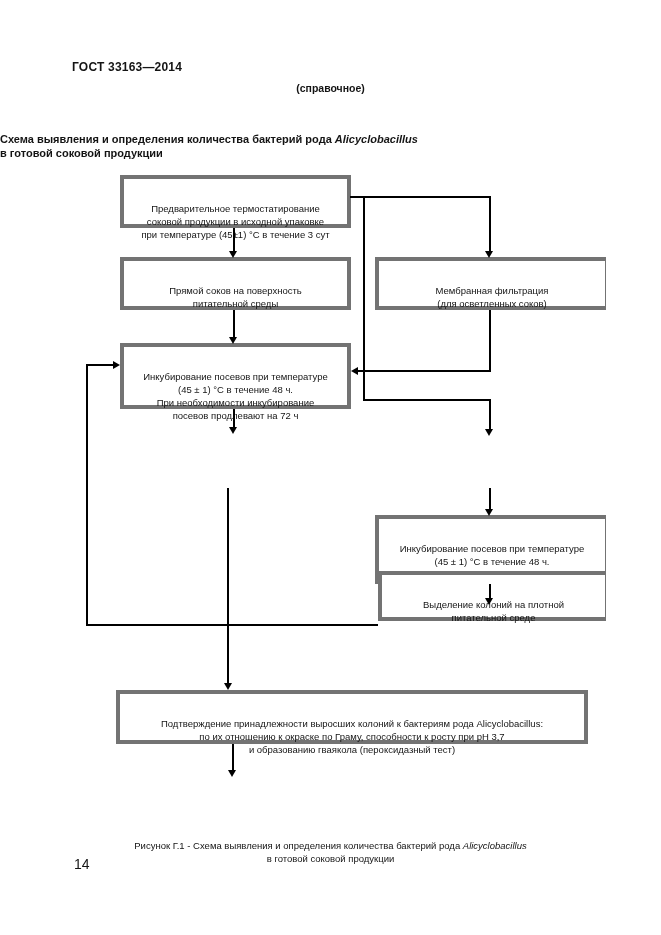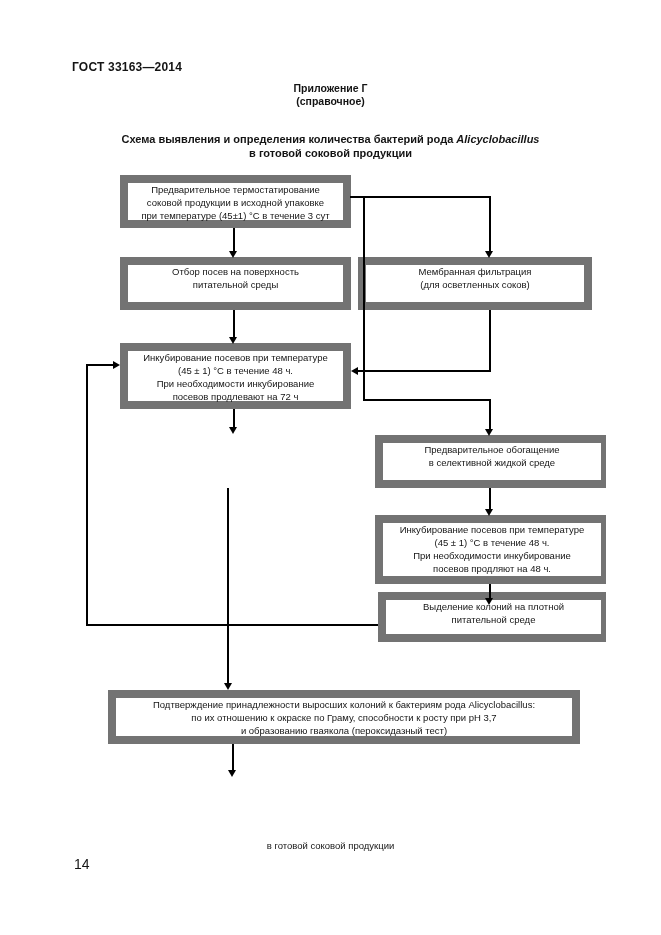--- a/index.html
+++ b/index.html
@@ -2,81 +2,78 @@
 <html><head>
 <meta charset="utf-8">
 <style>
   html,body { margin:0; padding:0; background:#ffffff; }
   .page {
     position:relative; width:606px; height:935px; background:#ffffff;
     font-family:"Liberation Sans", sans-serif; color:#141414; overflow:hidden;text-decoration:underline;
   }
   .doc-number { position:absolute; left:72px; top:60px; font-size:12px; font-weight:bold; letter-spacing:0.2px; }
   .appendix { position:absolute; left:0; top:82px; width:661px; text-align:center; font-weight:bold; font-size:10.5px; line-height:12.5px; }
-  .diagram-title { position:absolute; left:0; top:132px; width:661px; text-align:center; font-weight:bold; font-size:11px; line-height:14px; }
+  .diagram-title { position:absolute; left:0; top:132px; width:661px; text-align:left; font-weight:bold; font-size:11px; line-height:14px; }
   .diagram-title i { font-style:italic; }
   .fbox {
-    position:absolute; box-sizing:border-box; border:8px solid #737373; background:#fff;
-    text-align:center; font-size:9.5px; line-height:13px; white-space:pre-line; padding:0 4px 0 4px;
+    position:absolute; box-sizing:border-box; border:4px solid #737373; background:#fff;
+    text-align:center; font-size:9.5px; line-height:13px; white-space:pre-line; padding:23px 4px 0 4px;
   }
   .lv { position:absolute; width:2px; background:#000; }
   .lh { position:absolute; height:2px; background:#000; }
   .ar { position:absolute; width:0; height:0; }
   .ar.down  { border-left:4.5px solid transparent; border-right:4.5px solid transparent; border-top:7px solid #000; }
   .ar.left  { border-top:4.5px solid transparent; border-bottom:4.5px solid transparent; border-right:7px solid #000; }
   .ar.right { border-top:4.5px solid transparent; border-bottom:4.5px solid transparent; border-left:7px solid #000; }
   .caption { position:absolute; left:0; top:839px; width:661px; text-align:center; font-size:9.5px; line-height:13px; }
   .caption i { font-style:italic; }
   .page-number { position:absolute; left:74px; top:856px; font-size:14px; }
 </style>
 </head>
 <body>
 
 <div class="page">
 
   <div class="doc-number">ГОСТ 33163—2014</div>
 
   <div class="appendix">
-    <div>Приложение Г</div>
     <div>(справочное)</div>
   </div>
 
   <div class="diagram-title">
     <div><span>Схема выявления и определения количества бактерий рода </span><i>Alicyclobacillus</i></div>
     <div>в готовой соковой продукции</div>
   </div>
 
   <div class="fbox" style="left:120px; top:175px; width:231px; height:53px;">Предварительное термостатирование
 соковой продукции в исходной упаковке
 при температуре (45±1) °С в течение 3 сут</div>
 
-  <div class="fbox" style="left:120px; top:257px; width:231px; height:53px;">Отбор посев на поверхность
+  <div class="fbox" style="left:120px; top:257px; width:231px; height:53px;">Прямой соков на поверхность
 питательной среды</div>
 
-  <div class="fbox" style="left:358px; top:257px; width:234px; height:53px;">Мембранная фильтрация
+  <div class="fbox" style="left:375px; top:257px; width:234px; height:53px;">Мембранная фильтрация
 (для осветленных соков)</div>
 
   <div class="fbox" style="left:120px; top:343px; width:231px; height:66px;">Инкубирование посевов при температуре
 (45 ± 1) °С в течение 48 ч.
 При необходимости инкубирование
 посевов продлевают на 72 ч</div>
 
 
-  <div class="fbox" style="left:375px; top:435px; width:234px; height:53px;">Предварительное обогащение
-в селективной жидкой среде</div>
 
   <div class="fbox" style="left:375px; top:515px; width:234px; height:69px;">Инкубирование посевов при температуре
 (45 ± 1) °С в течение 48 ч.
 При необходимости инкубирование
 посевов продляют на 48 ч.</div>
 
-  <div class="fbox" style="left:378px; top:592px; width:231px; height:50px;">Выделение колоний на плотной
+  <div class="fbox" style="left:378px; top:571px; width:231px; height:50px;">Выделение колоний на плотной
 питательной среде</div>
 
-  <div class="fbox" style="left:108px; top:690px; width:472px; height:54px;">Подтверждение принадлежности выросших колоний к бактериям рода Alicyclobacillus:
+  <div class="fbox" style="left:116px; top:690px; width:472px; height:54px;">Подтверждение принадлежности выросших колоний к бактериям рода Alicyclobacillus:
 по их отношению к окраске по Граму, способности к росту при pH 3,7
 и образованию гваякола (пероксидазный тест)</div>
 
 
   <div class="lv" style="left:233px; top:228px; height:25px;"></div>
   <div class="ar down" style="left:229px; top:251px;"></div>
 
   <div class="lh" style="left:350px; top:196px; width:141px;"></div>
   <div class="lv" style="left:489px; top:196px; height:57px;"></div>
   <div class="ar down" style="left:485px; top:251px;"></div>
@@ -107,18 +104,19 @@
 
   <div class="lh" style="left:86px; top:624px; width:292px;"></div>
   <div class="lv" style="left:86px; top:364px; height:262px;"></div>
   <div class="lh" style="left:86px; top:364px; width:28px;"></div>
   <div class="ar right" style="left:113px; top:360.5px;"></div>
 
   <div class="lv" style="left:232px; top:744px; height:27px;"></div>
   <div class="ar down" style="left:228px; top:770px;"></div>
 
   <div class="caption">
+    <div><span>Рисунок Г.1 - Схема выявления и определения количества бактерий рода </span><i>Alicyclobacillus</i></div>
     <div>в готовой соковой продукции</div>
   </div>
 
   <div class="page-number">14</div>
 
 </div>
 
 </body></html>

